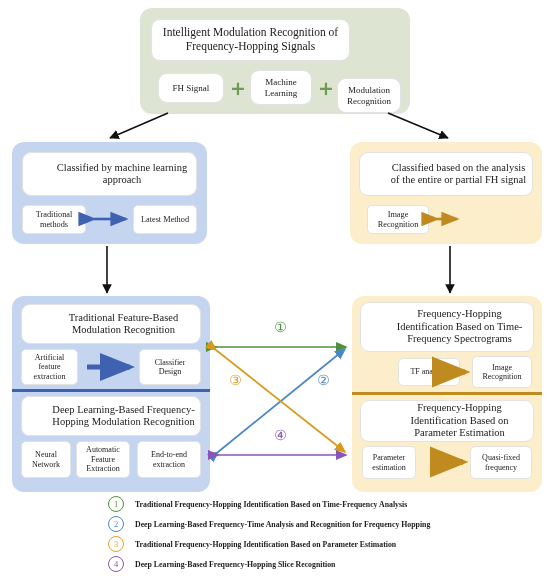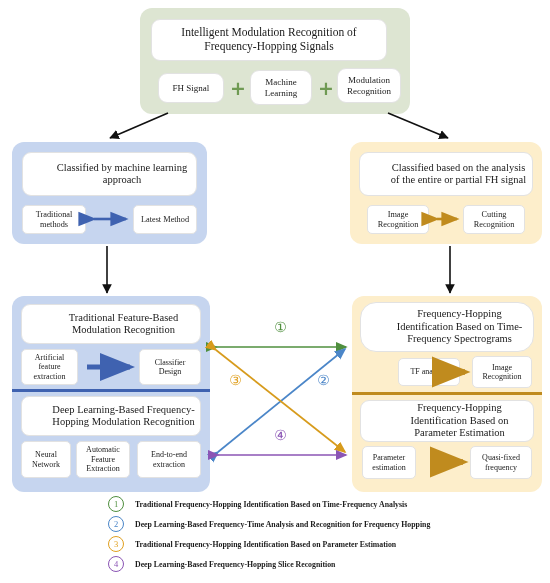--- a/index.html
+++ b/index.html
@@ -70,47 +70,46 @@
     justify-content:center;font-size:9px;background:#fff;
   }
 </style>
 </head>
 <body>
 
 <div id="root">
 
   <div class="panel green" style="left:140px;top:8px;width:270px;height:106px;"></div>
 
-  <div class="card title-card" style="left:151px;top:19px;width:236px;height:42px;">Intelligent Modulation Recognition of Frequency-Hopping Signals</div>
+  <div class="card title-card" style="left:151px;top:19px;width:199px;height:42px;">Intelligent Modulation Recognition of Frequency-Hopping Signals</div>
 
   <div class="card sub-card" style="left:158px;top:73px;width:66px;height:30px;">FH Signal</div>
 
   <div class="plus" style="left:230px;top:79px;">+</div>
 
   <div class="card sub-card" style="left:250px;top:70px;width:62px;height:35px;">Machine Learning</div>
 
   <div class="plus" style="left:318px;top:79px;">+</div>
 
-  <div class="card sub-card" style="left:337px;top:68px;width:64px;height:35px;">Modulation Recognition</div>
+  <div class="card sub-card" style="left:337px;top:78px;width:64px;height:35px;">Modulation Recognition</div>
 
   <div class="panel blue" style="left:12px;top:142px;width:195px;height:102px;"></div>
 
   <div class="card head-card" style="left:22px;top:152px;width:175px;height:44px;">Classified by machine learning approach</div>
 
   <div class="card sq small-card" style="left:22px;top:205px;width:64px;height:29px;">Traditional methods</div>
 
   <div class="card sq small-card" style="left:133px;top:205px;width:64px;height:29px;">Latest Method</div>
 
   <div class="panel cream" style="left:350px;top:142px;width:192px;height:102px;"></div>
 
   <div class="card head-card" style="left:359px;top:152px;width:174px;height:44px;">Classified based on the analysis of the entire or partial FH signal</div>
 
   <div class="card sq small-card" style="left:367px;top:205px;width:62px;height:29px;">Image Recognition</div>
 
-  <div class="card sq small-card" style="left:463px;top:205px;width:62px;height:29px;">Cutting Recognition</div>
 
   <div class="panel blue" style="left:12px;top:296px;width:198px;height:196px;"></div>
 
   <div class="card head-card" style="left:21px;top:304px;width:180px;height:40px;">Traditional Feature-Based Modulation Recognition</div>
 
   <div class="card sq tiny-card" style="left:21px;top:349px;width:57px;height:36px;">Artificial feature extraction</div>
 
   <div class="card sq tiny-card" style="left:139px;top:349px;width:62px;height:36px;">Classifier Design</div>
 
   <div class="divider blue" style="left:12px;top:389px;width:198px;"></div>
@@ -118,21 +117,21 @@
   <div class="card head-card" style="left:21px;top:396px;width:180px;height:40px;border-radius:8px;">Deep Learning-Based Frequency-Hopping Modulation Recognition</div>
 
   <div class="card sq tiny-card" style="left:21px;top:441px;width:50px;height:37px;">Neural Network</div>
 
   <div class="card sq tiny-card" style="left:76px;top:441px;width:54px;height:37px;">Automatic Feature Extraction</div>
 
   <div class="card sq tiny-card" style="left:137px;top:441px;width:64px;height:37px;">End-to-end extraction</div>
 
   <div class="panel cream" style="left:352px;top:296px;width:190px;height:196px;"></div>
 
-  <div class="card head-card" style="left:360px;top:302px;width:174px;height:50px;border-radius:16px;">Frequency-Hopping Identification Based on Time-Frequency Spectrograms</div>
+  <div class="card head-card" style="left:360px;top:302px;width:174px;height:50px;">Frequency-Hopping Identification Based on Time-Frequency Spectrograms</div>
 
   <div class="card sq tiny-card" style="left:362px;top:358px;width:62px;height:28px;margin-left:36px;">TF analysis</div>
 
   <div class="card sq tiny-card" style="left:472px;top:356px;width:60px;height:32px;">Image Recognition</div>
 
   <div class="divider gold" style="left:352px;top:392px;width:190px;"></div>
 
   <div class="card head-card" style="left:360px;top:400px;width:174px;height:42px;">Frequency-Hopping Identification Based on Parameter Estimation</div>
 
   <div class="card sq tiny-card" style="left:362px;top:446px;width:54px;height:33px;">Parameter estimation</div>

